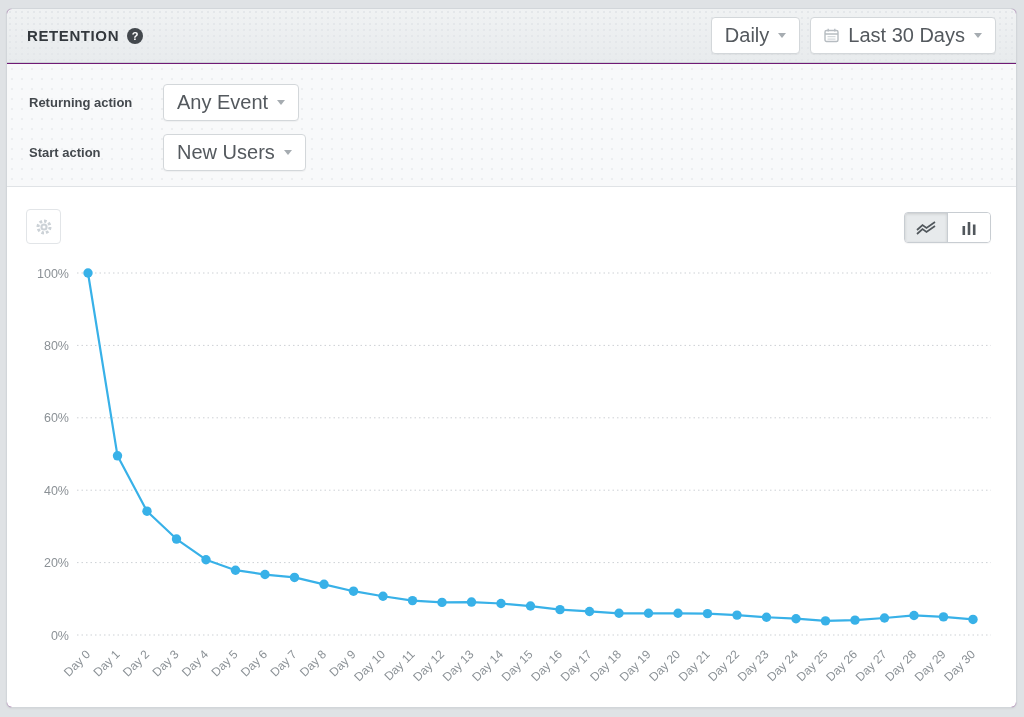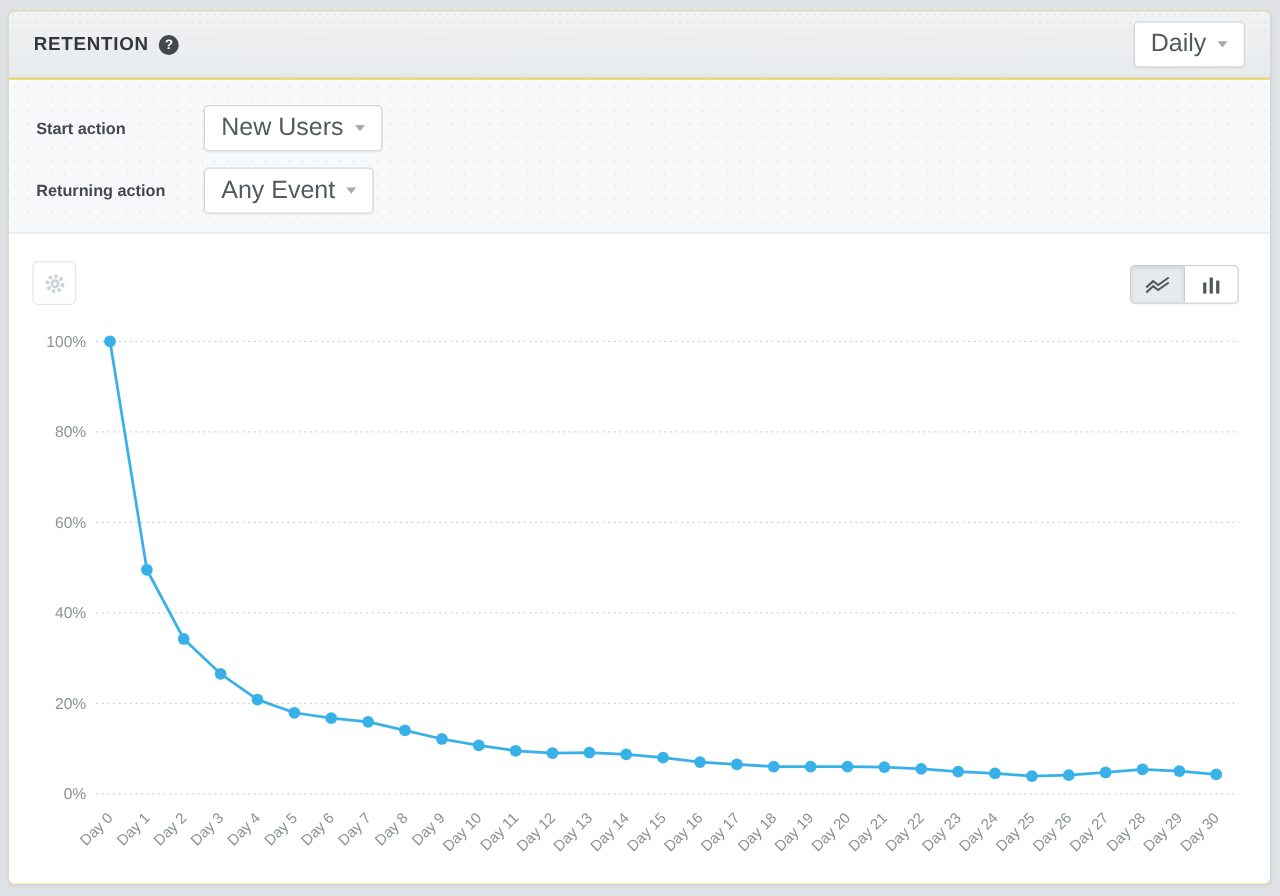--- a/index.html
+++ b/index.html
@@ -1,18 +1,18 @@
 <!DOCTYPE html>
 <html><head>
 <meta charset="utf-8">
 <style>
   html,body{margin:0;padding:0;}
   body{font-family:"Liberation Sans", sans-serif; background:#dfe2e5;}
   .stage{position:relative;width:1024px;height:717px;background:#dfe2e5;overflow:hidden;}
-  .card{position:absolute;left:6px;top:8px;width:1009px;height:698px;background:#fde047;
+  .card{position:absolute;left:6px;top:8px;width:1009px;height:698px;background:#701a75;
         border:1px solid #d2d6da;border-radius:6px;overflow:hidden;box-shadow:0 1px 2px rgba(0,0,0,.05);}
 
   
   .hdr{position:absolute;left:0;top:0;right:0;height:54px;
        background:radial-gradient(#e4e7ea 1px, transparent 1px), linear-gradient(#f0f2f3,#e8ebed);
        background-size:6px 6px, 100% 100%;
        border-bottom:1px solid #ccd1d5;display:flex;align-items:center;padding:0 20px;box-sizing:border-box;}
   .hdr-title{font-size:15px;font-weight:bold;letter-spacing:.6px;color:#33383d;}
   .help{width:16px;height:16px;border-radius:50%;background:#43484d;color:#fff;font-size:11px;font-weight:bold;
         display:inline-flex;align-items:center;justify-content:center;margin-left:8px;cursor:pointer;}
@@ -47,34 +47,46 @@
   <div class="card">
 
     <div class="hdr">
       <span class="hdr-title">RETENTION</span>
       <span class="help">?</span>
       <span class="hdr-spacer"></span>
       <span class="dd">
         <span>Daily</span>
         <span class="caret"></span>
       </span>
+      <span class="dd">
+        <svg width="15" height="15" viewBox="0 0 15 15">
+          <rect x="1" y="2.5" width="13" height="11" rx="1.5" fill="none" stroke="#b6bcc1" stroke-width="1.4"></rect>
+          <line x1="1" y1="6" x2="14" y2="6" stroke="#b6bcc1" stroke-width="1.4"></line>
+          <line x1="4.2" y1="0.8" x2="4.2" y2="3.4" stroke="#b6bcc1" stroke-width="1.4"></line>
+          <line x1="10.8" y1="0.8" x2="10.8" y2="3.4" stroke="#b6bcc1" stroke-width="1.4"></line>
+          <line x1="3.5" y1="8.7" x2="11.5" y2="8.7" stroke="#d4d9dc" stroke-width="1.3"></line>
+          <line x1="3.5" y1="11.2" x2="11.5" y2="11.2" stroke="#d4d9dc" stroke-width="1.3"></line>
+        </svg>
+        <span>Last 30 Days</span>
+        <span class="caret"></span>
+      </span>
     </div>
 
     <div class="filters">
       <div class="frow">
-        <span class="flabel">Start action</span>
+        <span class="flabel">Returning action</span>
         <span class="dd">
-          <span>New Users</span>
+          <span>Any Event</span>
           <span class="caret"></span>
         </span>
       </div>
       <div class="frow">
-        <span class="flabel">Returning action</span>
+        <span class="flabel">Start action</span>
         <span class="dd">
-          <span>Any Event</span>
+          <span>New Users</span>
           <span class="caret"></span>
         </span>
       </div>
     </div>
 
     <div class="panel">
       <div class="gear-btn">
         <svg width="18" height="18" viewBox="0 0 18 18">
           <circle cx="9" cy="9" r="6" fill="none" stroke="#ccd2d7" stroke-width="3" stroke-dasharray="2.6 2"></circle>
           <circle cx="9" cy="9" r="3.6" fill="#ccd2d7"></circle>

